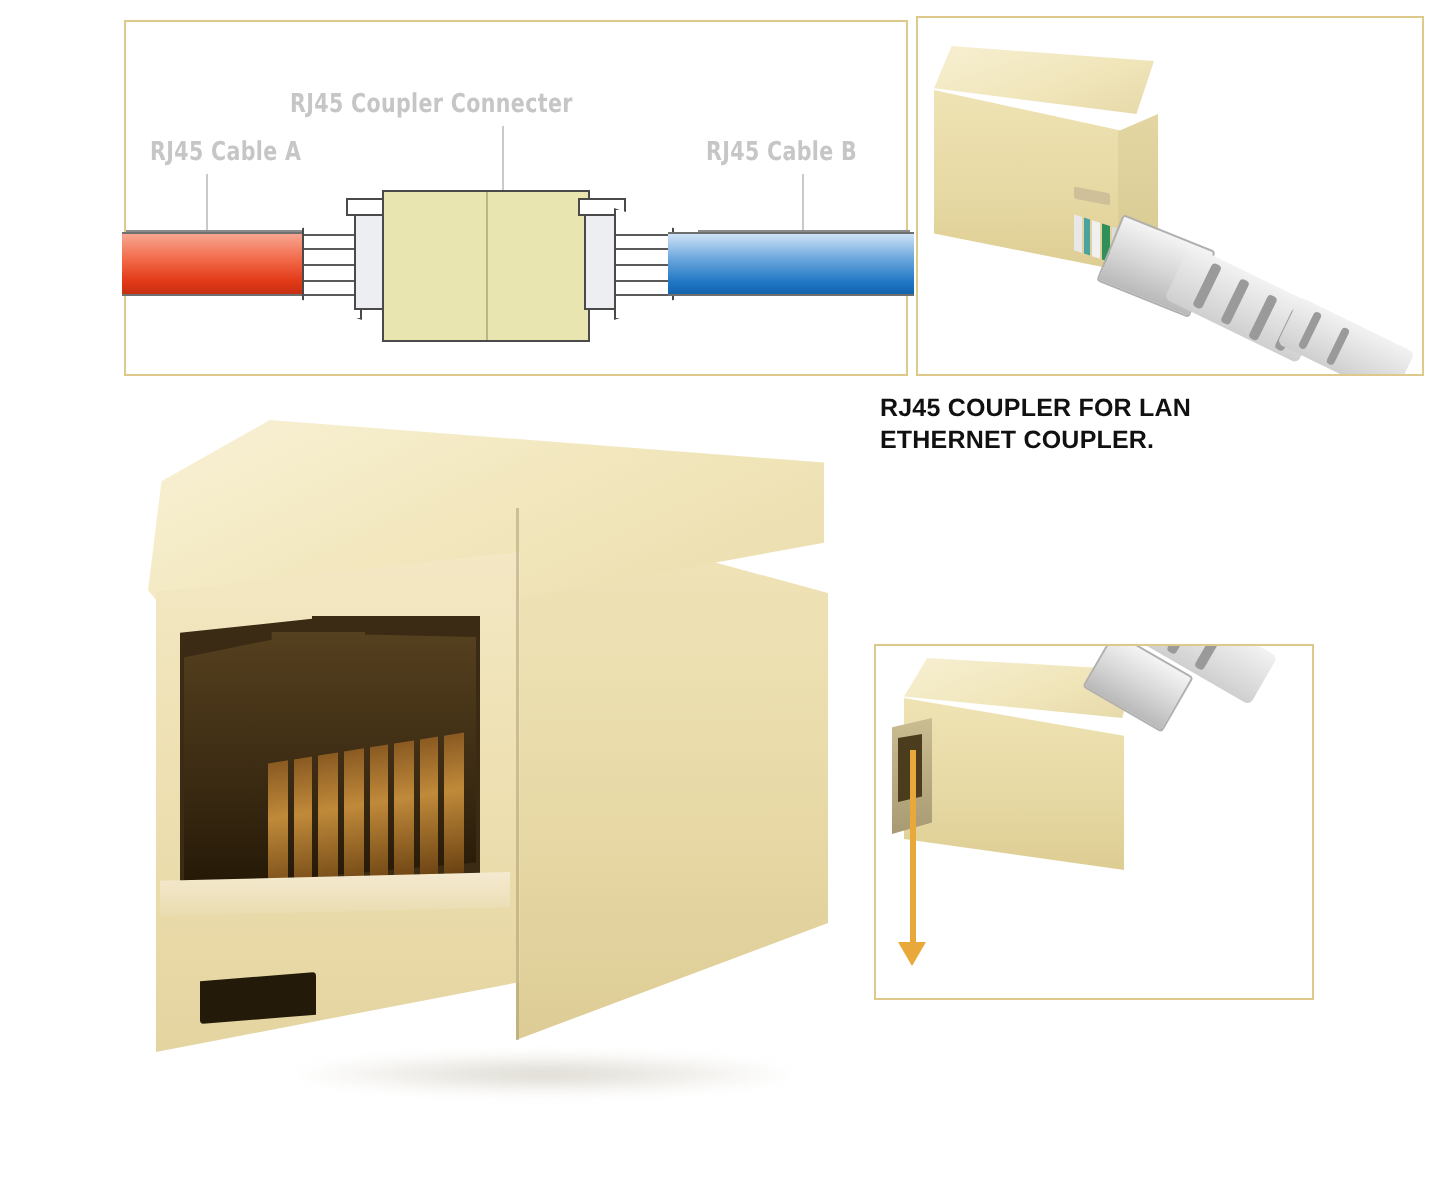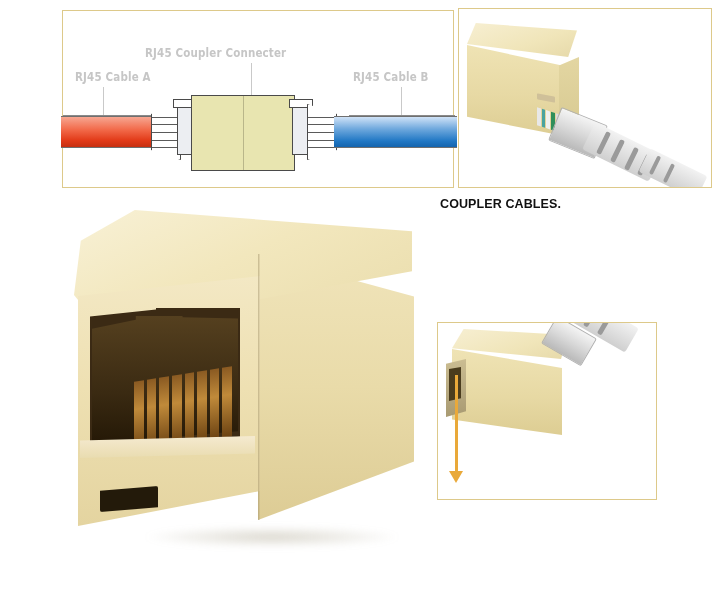--- a/index.html
+++ b/index.html
@@ -145,21 +145,22 @@
         <i style="top:50%"></i>
         <i style="top:64%"></i>
         <i style="top:78%"></i>
     </div>
 
     <div class="cable b" style="left:271px;top:105px;width:123px;"></div>
   </div>
 </div>
 
 <div id="caption">
-  <div>COUPLER CABLES.</div>
+  <div>RJ45 COUPLER FOR LAN</div>
+  <div>ETHERNET COUPLER.</div>
 </div>
 
 <div class="panel" id="photo-top">
   <div class="ph-stage">
 
     <div class="cpl">
 
       <div class="face-top" style="left:8px;top:14px;width:110px;height:34px;
            clip-path:polygon(8% 0%,100% 22%,92% 100%,0% 62%);"></div>
 

